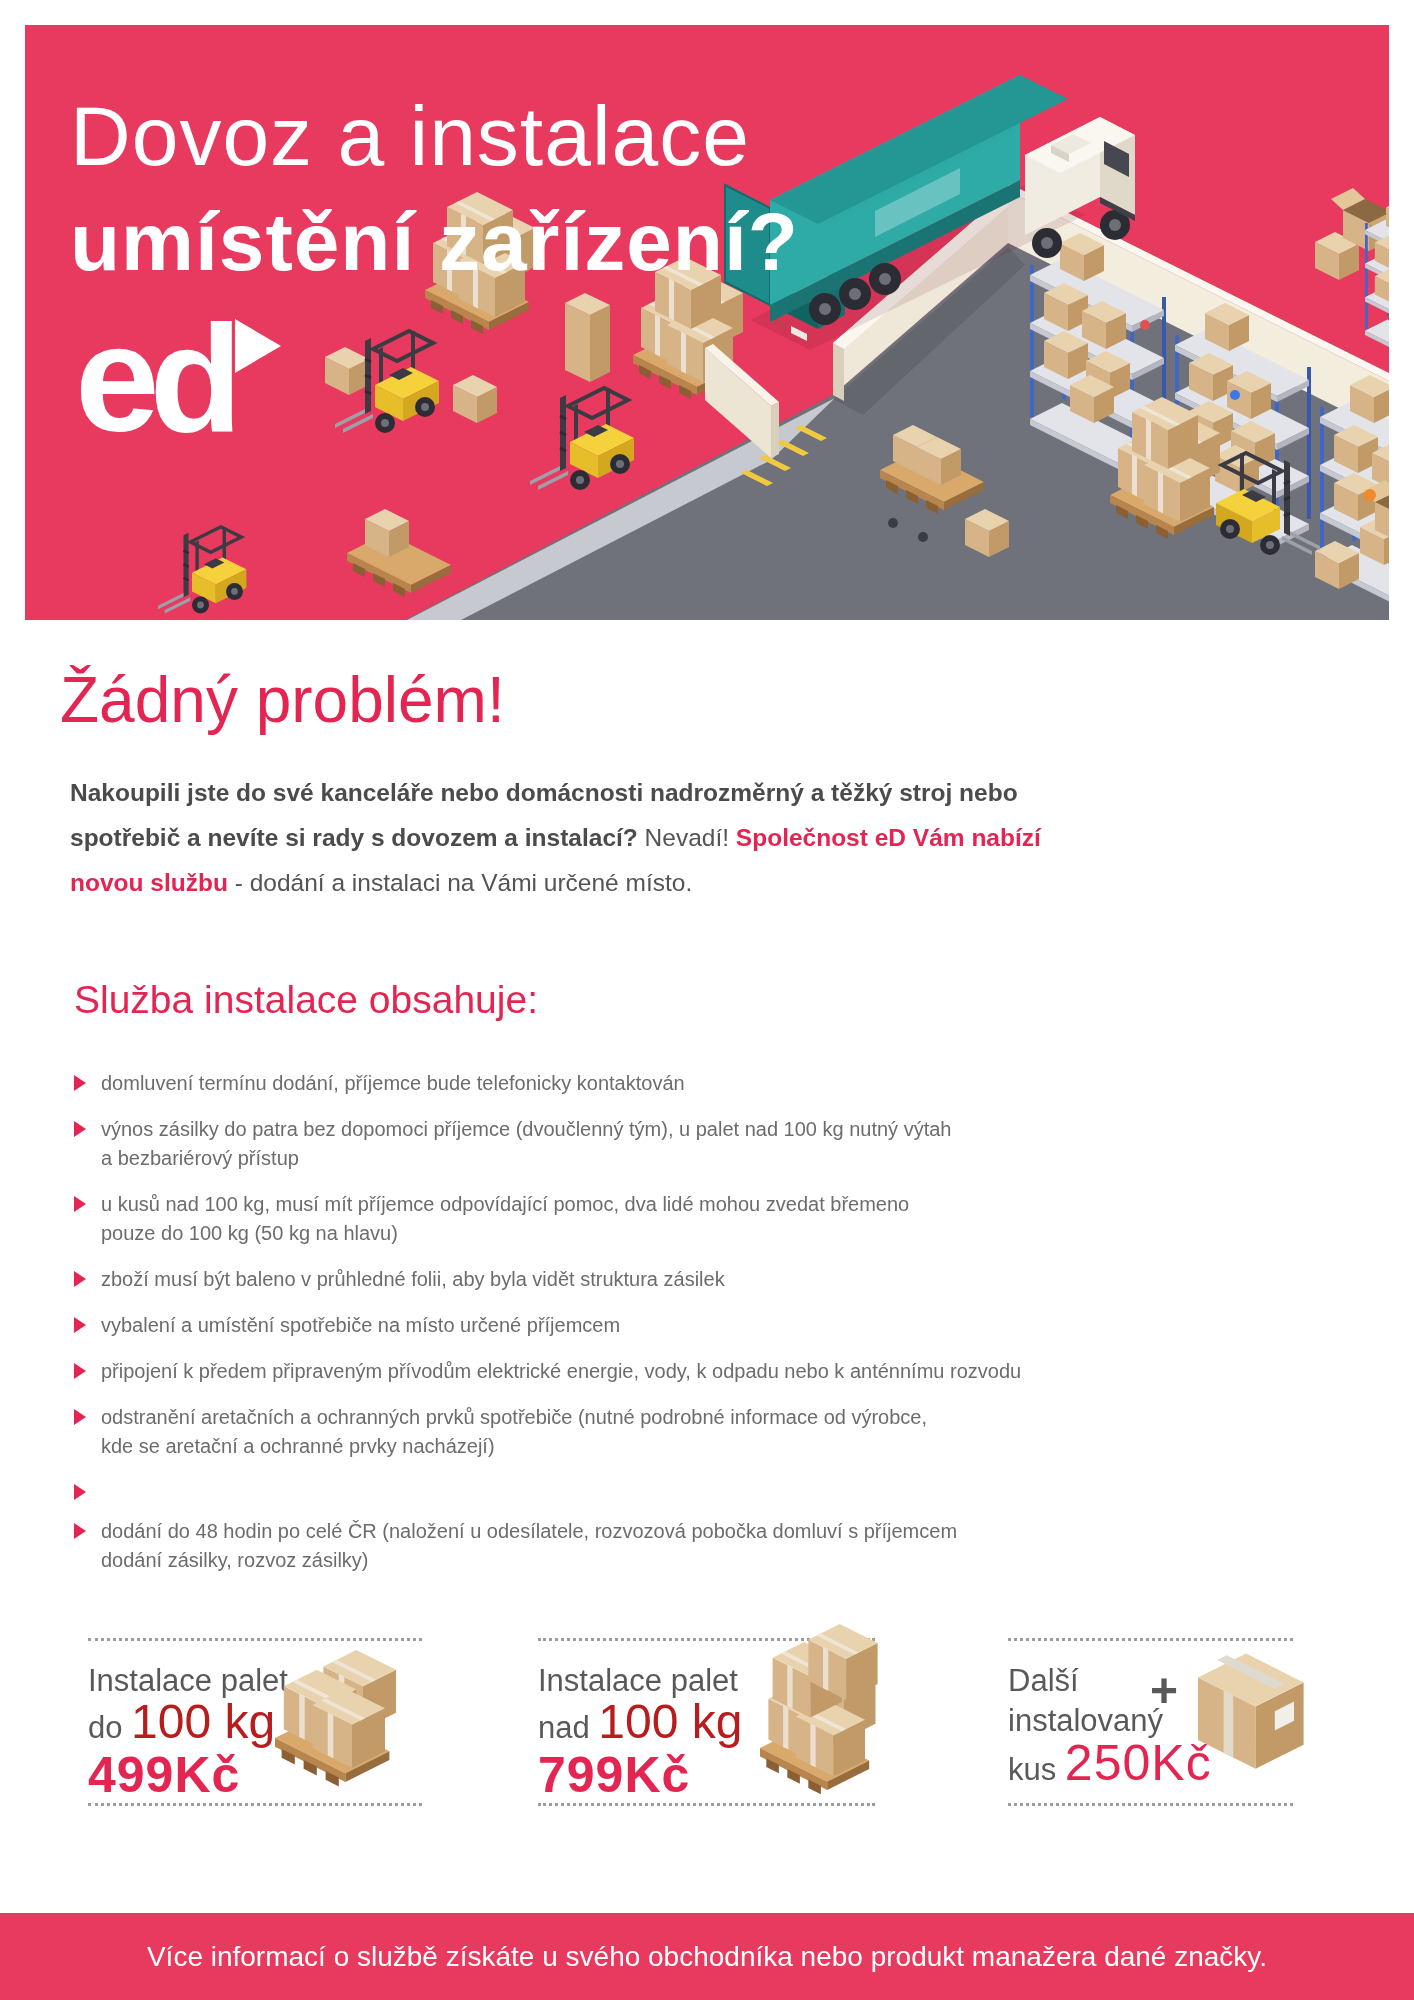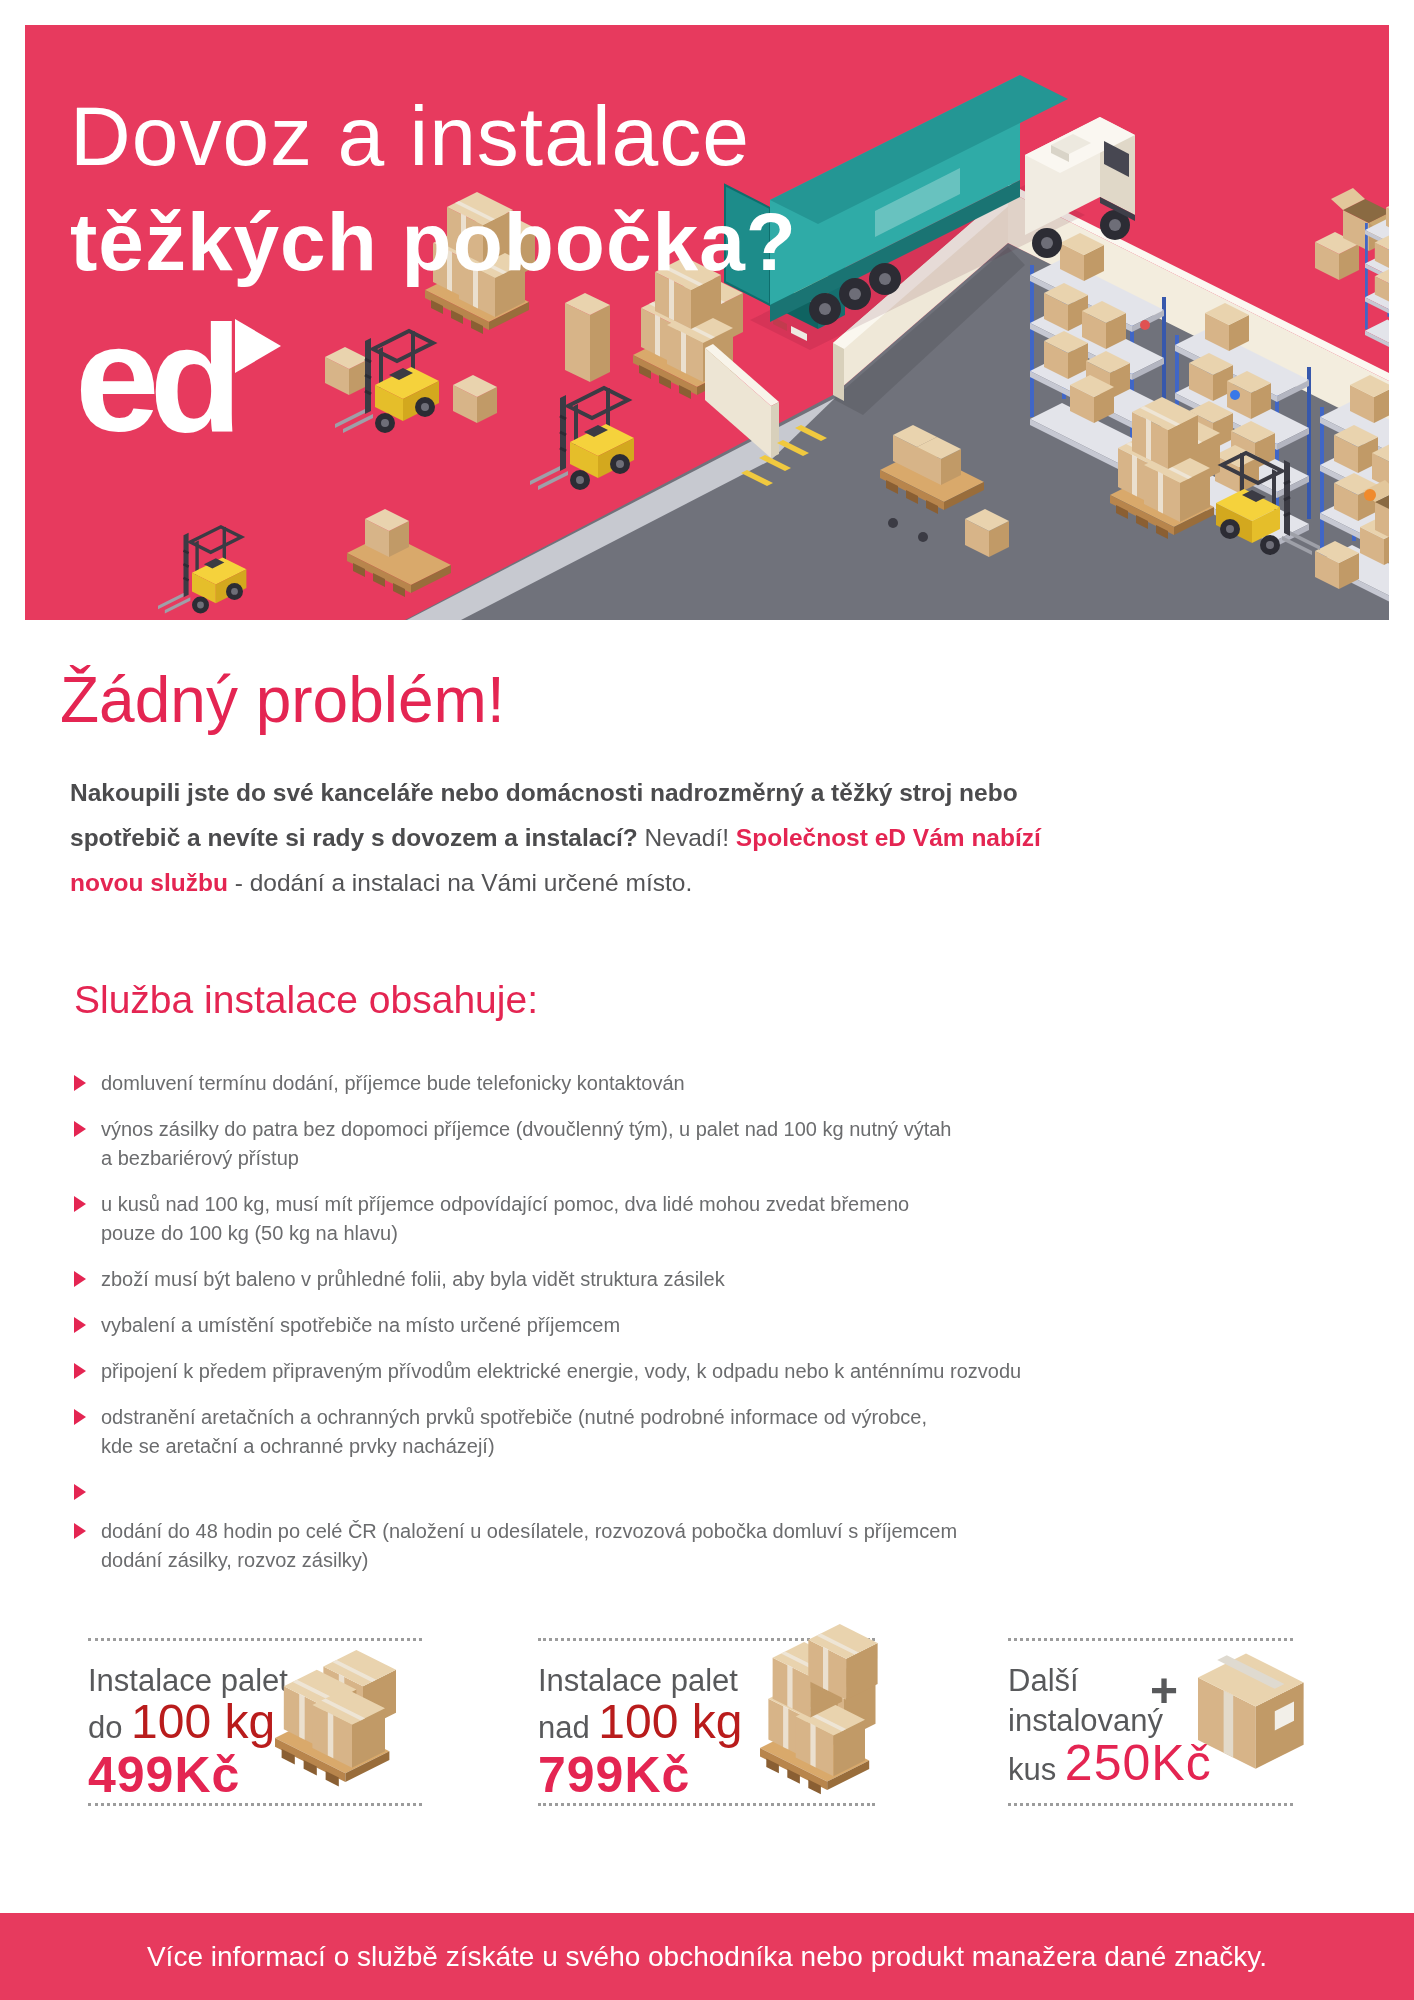--- a/index.html
+++ b/index.html
@@ -229,21 +229,21 @@
         <polygon points="1000,130 1075,92 1110,110 1035,148" fill="#FAF7F1"></polygon>
         <polygon points="1079,116 1104,129 1104,152 1079,139" fill="#474751"></polygon>
         <polygon points="1075,172 1110,190 1110,196 1075,178" fill="#3F3F49"></polygon>
         <polygon points="1026,120 1048,109 1066,118 1044,129" fill="#EDE9DF"></polygon>
         <polygon points="1026,120 1044,129 1044,137 1026,128" fill="#D9D4C8"></polygon>
       </g>
     </svg>
 
     <div class="h-title">
       <div class="t1">Dovoz a instalace</div>
-      <div class="t2">těžkých pobočka?</div>
+      <div class="t2">umístění zařízení?</div>
     </div>
     <div class="logo">
       <span class="logo-text">ed</span>
       <span class="logo-tri"></span>
     </div>
   </div>
 
   <h1 class="h1">Žádný problém!</h1>
   <p class="lead"><b>Nakoupili jste do své kanceláře nebo domácnosti nadrozměrný a těžký stroj nebo
 spotřebič a nevíte si rady s dovozem a instalací?</b><span> Nevadí! </span><b class="accent">Společnost eD Vám nabízí

